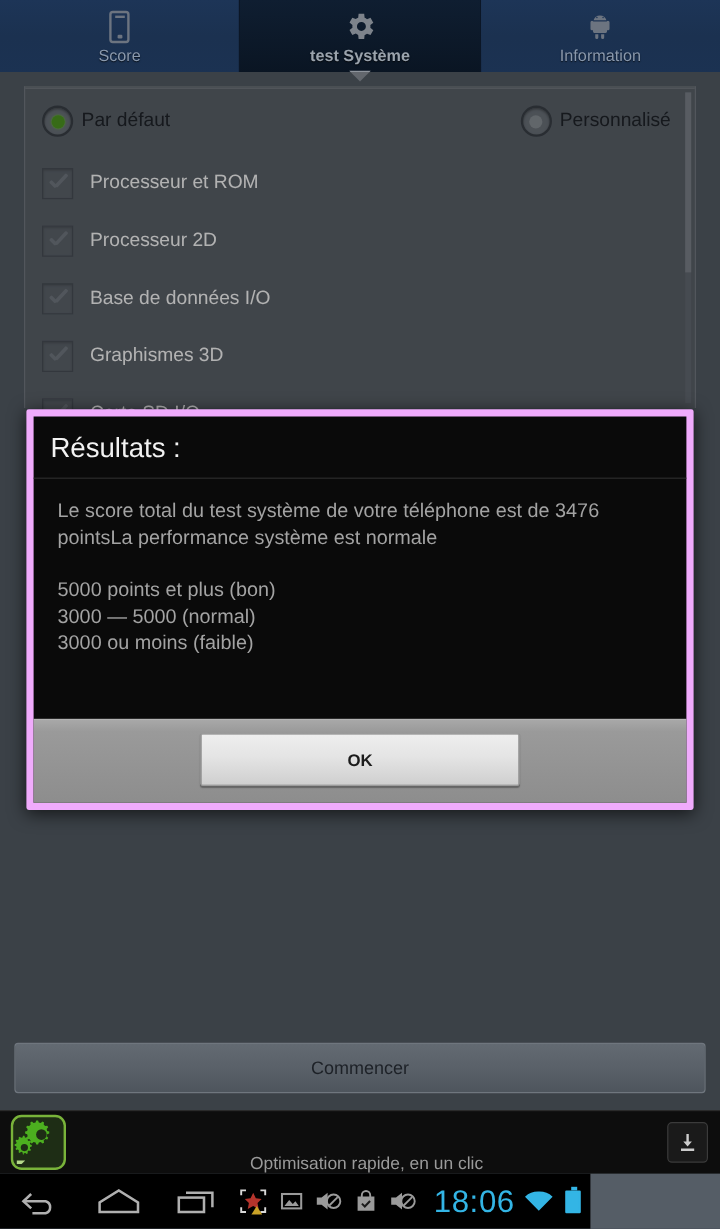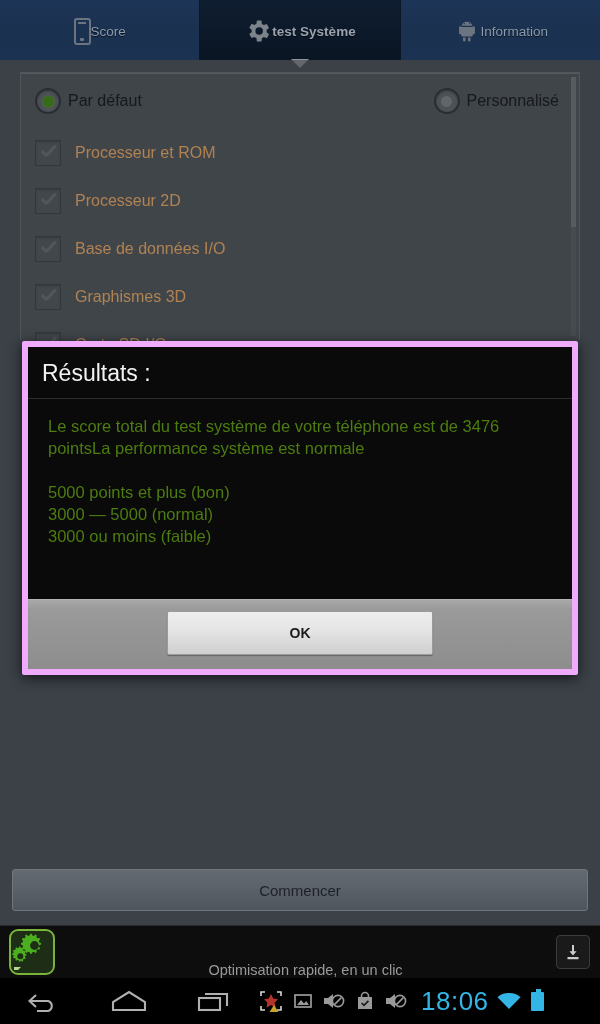--- a/index.html
+++ b/index.html
@@ -8,21 +8,21 @@
     font-family:"Liberation Sans", sans-serif;
     background:#555d66;
     overflow:hidden;
     position:relative;
   }
 
   
   .tabbar { display:flex; width:600px; height:60px; background:#0d1a2b; }
   .tab {
     flex:1; position:relative;
-    display:flex; flex-direction:row;
+    display:flex; flex-direction:column;
     align-items:center; justify-content:center;
     background:linear-gradient(180deg,#1d3557 0%,#1b3150 50%,#16294444 100%);
     background-color:#1d3557;
     border-right:1px solid #0b1626;
   }
   .tab:last-child { border-right:none; }
   .tab.active {
     background:#0c1829;
     background-image:linear-gradient(180deg,#0f1e31 0%,#0a1523 100%);
     font-weight:bold;
@@ -79,21 +79,21 @@
   .cbox:before {
     content:""; position:absolute; left:5px; top:11px;
     width:7px; height:2.5px; background:#757c84; transform:rotate(45deg);
     border-radius:1px;
   }
   .cbox:after {
     content:""; position:absolute; left:8px; top:8px;
     width:14px; height:2.5px; background:#757c84; transform:rotate(-47deg);
     border-radius:1px;
   }
-  .cb-label { margin-left:14px; font-size:16px; color:#fdba74; }
+  .cb-label { margin-left:14px; font-size:16px; color:#ffffff; }
 
   .scrolltrack {
     position:absolute; right:3px; top:4px; width:5px; bottom:4px;
     background:#656c74;
   }
   .scrollthumb { position:absolute; top:0; left:0; width:5px; height:150px; background:#7f858d; }
 
   
   .dim-backdrop {
     position:absolute; left:0; top:60px; width:600px; height:904px;
@@ -106,21 +106,21 @@
     border-radius:2px;
     box-shadow:0 3px 14px rgba(0,0,0,.65);
   }
   .dlg-title {
     padding:13px 14px 11px 14px;
     font-size:23px; color:#f2f2f2;
     border-bottom:1px solid #2c2c2c;
   }
   .dlg-body { padding:16px 20px 24px 20px; min-height:170px; }
   .dlg-p {
-    font-size:16.5px; color:#4d7c0f; line-height:22px;
+    font-size:16.5px; color:#a3a3a3; line-height:22px;
   }
   .dlg-p.spaced { margin-top:22px; }
   .dlg-footer {
     background:linear-gradient(180deg,#a8a8a8 0%,#9a9a9a 14%,#8d8d8d 100%);
     border-top:1px solid #b4b4b4;
     padding:11px 0 14px 0;
     display:flex; justify-content:center;margin-top:28px;
   }
   .ok-btn {
     width:266px; height:44px;
@@ -156,21 +156,21 @@
   }
   .ad-text { flex:1; text-align:center; font-size:14.5px; color:#9a9a9a;margin-top:35px; }
   .ad-dl {
     width:34px; height:34px; margin-right:10px; flex:none;
     background:#1a1a1a; border:1px solid #3b3b3b; border-radius:4px;
     display:flex; align-items:center; justify-content:center;
   }
 
   
   .navbar {
-    position:absolute; left:0; top:978px; width:600px; height:46px;
+    position:absolute; left:0; top:978px; width:492px; height:46px;
     background:#000; display:flex; align-items:flex-end;
   }
   .nav-btns { display:flex; width:258px; height:46px; }
   .nav-btn { flex:1; display:flex; align-items:center; justify-content:center; }
   .sysbar { flex:1; display:flex; align-items:center; height:46px; }
   .sys-ic { margin-right:9px; display:flex; align-items:center; }
   .clock { font-size:26px; color:#33b5e5; letter-spacing:.5px; margin:0 7px 0 4px; }
   .battery { width:13px; height:19px; border:2px solid #33b5e5; background:#33b5e5; position:relative; margin-right:8px; border-radius:1px; }
   .battery:before { content:""; position:absolute; top:-5px; left:3px; width:5px; height:3px; background:#33b5e5; }
 </style>

